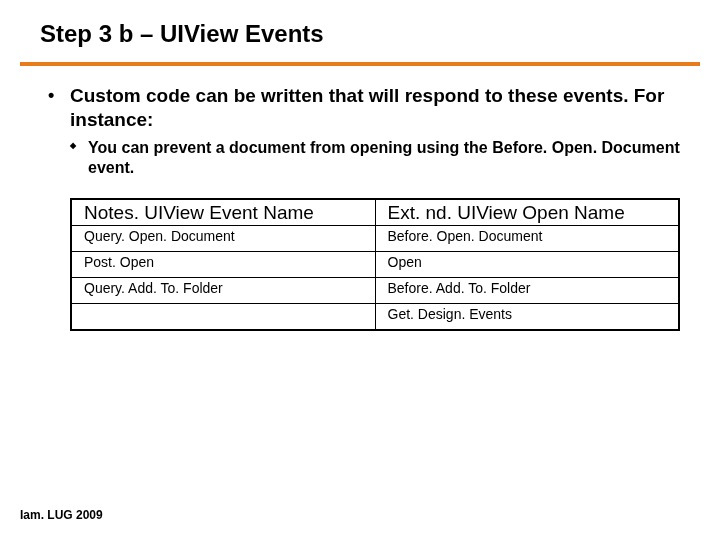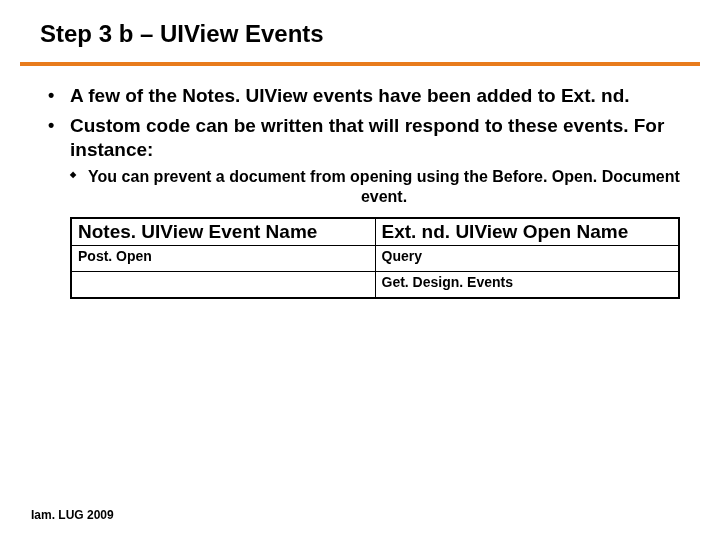--- a/index.html
+++ b/index.html
@@ -4,52 +4,59 @@
 <style>
   * { box-sizing: border-box; margin: 0; padding: 0; }
   html, body { width: 720px; height: 540px; background: #fff; font-family: Arial, Helvetica, sans-serif; color: #000; }
   .slide { width: 720px; height: 540px; position: relative; padding: 20px 0 0 0; border-radius: 23px; }
   .title { font-size: 24px; font-weight: bold; padding: 0 0 8px 40px; }
   .hr { height: 4px; background: #e87b1c; margin: 6px 20px 18px 20px; }
   .content { padding: 0 40px 0 70px; }
   ul.main { list-style: none; }
   ul.main > li { position: relative; font-size: 19px; font-weight: bold; line-height: 1.25; margin-bottom: 6px; padding-left: 0; }
   ul.main > li::before { content: "•"; position: absolute; left: -22px; top: 0; font-size: 18px; }
-  ul.sub { list-style: none; margin: 6px 0 10px 18px; text-align: center; }
+  ul.sub { list-style: none; margin: 6px 0 20px 18px; }
   ul.sub > li { position: relative; font-size: 16px; font-weight: bold; line-height: 1.25; margin-bottom: 4px; padding-left: 0; }
   ul.sub > li::before { content: "◆"; position: absolute; left: -18px; top: 3px; font-size: 8px; }
   table { border-collapse: collapse; width: 100%; margin-top: 6px; border: 2px solid #000; table-layout: fixed; }
-  th, td { border: 1px solid #000; text-align: left; vertical-align: top; padding: 2px 6px; font-weight: bold; }
+  th, td { border: 1px solid #000; text-align: left; vertical-align: top; padding: 2px 12px; font-weight: normal; }
   th { font-size: 19px; line-height: 1.15; }
   td { font-size: 14px; height: 26px; }
-  .footer { position: absolute; left: 31px; bottom: 18px; font-size: 12px; font-weight: bold; }
+  .footer { position: absolute; left: 20px; bottom: 18px; font-size: 12px; font-weight: bold; }
 </style>
 </head>
 <body>
 
 <div class="slide">
   <div class="title">Step 3 b – UIView Events</div>
   <div class="hr"></div>
   <div class="content">
     <ul class="main">
-      <li>A few of the Notes. UIView events have been added to Ext. nd.</li>
       <li>
         <span>Custom code can be written that will respond to these events.  For instance:</span>
         <ul class="sub">
           <li>You can prevent a document from opening using the Before. Open. Document event.</li>
         </ul>
         <table>
           <tbody>
               <tr>
             <th>Notes. UIView Event Name</th>
             <th>Ext. nd. UIView Open Name</th>
           </tr>
           <tr>
+            <td>Query. Open. Document</td>
+            <td>Before. Open. Document</td>
+          </tr>
+          <tr>
             <td>Post. Open</td>
-            <td>Query</td>
+            <td>Open</td>
+          </tr>
+          <tr>
+            <td>Query. Add. To. Folder</td>
+            <td>Before. Add. To. Folder</td>
           </tr>
           <tr>
             <td></td>
             <td>Get. Design. Events</td>
           </tr>
         </tbody>
           </table>
       </li>
     </ul>
   </div>

